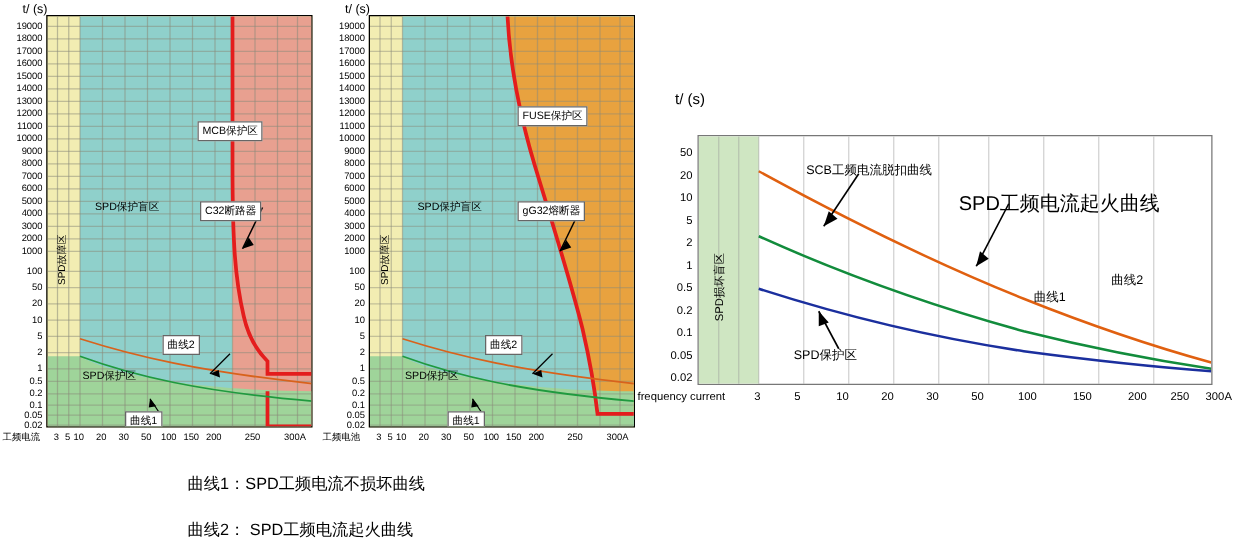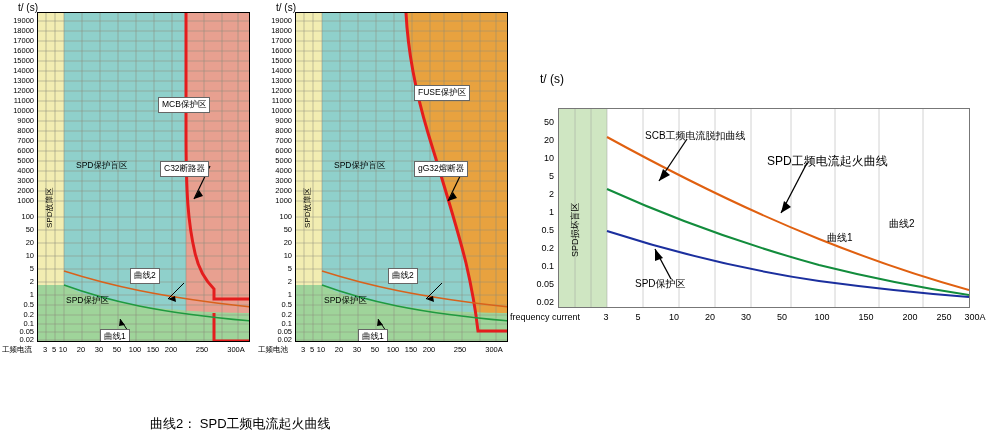--- a/index.html
+++ b/index.html
@@ -329,36 +329,37 @@
 
         <line x1="128" y1="30" x2="100" y2="72" stroke="#000" stroke-width="1.3"></line>
         <polygon points="100,72 104,60 111,66" fill="#000"></polygon>
         <line x1="248" y1="54" x2="222" y2="104" stroke="#000" stroke-width="1.3"></line>
         <polygon points="222,104 225,92 232,98" fill="#000"></polygon>
         <line x1="112" y1="170" x2="96" y2="140" stroke="#000" stroke-width="1.3"></line>
         <polygon points="96,140 104,149 96,152" fill="#000"></polygon>
       </svg>
 
       <div class="plain-label" style="left:86px;top:20px;font-size:10px;">SCB工频电流脱扣曲线</div>
-      <div class="plain-label" style="left:208px;top:44px;font-size:12px;">SPD工频电流起火曲线</div>
+      <div class="plain-label" style="left:208px;top:44px;font-size:16px;">SPD工频电流起火曲线</div>
       <div class="plain-label" style="left:76px;top:168px;font-size:10px;">SPD保护区</div>
       <div class="plain-label" style="left:268px;top:122px;font-size:10px;">曲线1</div>
       <div class="plain-label" style="left:330px;top:108px;font-size:10px;">曲线2</div>
       <div class="vert-label" style="left:10px;top:148px;font-size:9px;">SPD损坏盲区</div>
     </div>
 
     <div class="xtick3" style="left:-10px;top:252px;width:84px;text-align:left;font-size:9px;">frequency current</div>
     <div class="xtick3" style="left:78px;top:252px;width:16px;">3</div>
     <div class="xtick3" style="left:110px;top:252px;width:16px;">5</div>
     <div class="xtick3" style="left:146px;top:252px;width:16px;">10</div>
     <div class="xtick3" style="left:182px;top:252px;width:16px;">20</div>
     <div class="xtick3" style="left:218px;top:252px;width:16px;">30</div>
     <div class="xtick3" style="left:254px;top:252px;width:16px;">50</div>
     <div class="xtick3" style="left:292px;top:252px;width:20px;">100</div>
     <div class="xtick3" style="left:336px;top:252px;width:20px;">150</div>
     <div class="xtick3" style="left:380px;top:252px;width:20px;">200</div>
     <div class="xtick3" style="left:414px;top:252px;width:20px;">250</div>
     <div class="xtick3" style="left:440px;top:252px;width:30px;">300A</div>
   </div>
 
+  <div class="caption" style="left:150px;top:378px;">曲线1：SPD工频电流不损坏曲线</div>
   <div class="caption" style="left:150px;top:415px;">曲线2： SPD工频电流起火曲线</div>
 
 </div>
 
 </body></html>

